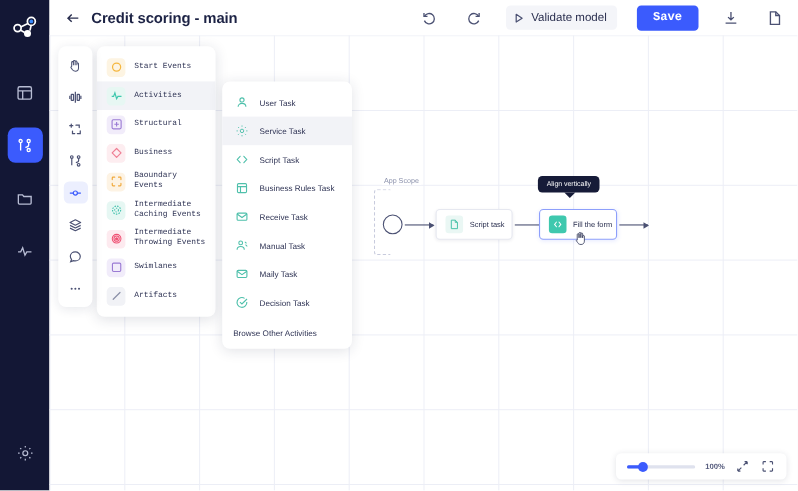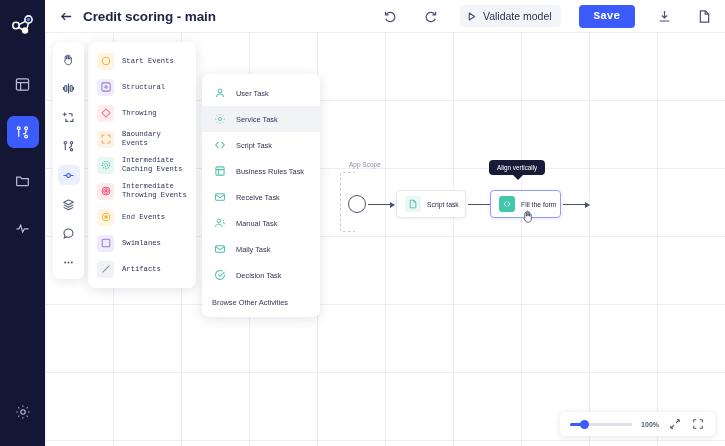--- a/index.html
+++ b/index.html
@@ -418,38 +418,46 @@
 
     <div class="prow">
       <span class="pico" style="background:#fdf4e2">
         <svg width="12" height="12" viewBox="0 0 14 14" fill="none" stroke="#f5b740" stroke-width="1.3">
             <circle cx="7" cy="7" r="4.3"></circle>
           </svg>
       </span>
       <span class="plbl">Start Events</span>
     </div>
 
+    <div class="prow active">
+      <span class="pico" style="background:#e7f7f3">
+        <svg width="12" height="12" viewBox="0 0 14 14" fill="none" stroke="#3fc8ae" stroke-width="1.25">
+            <path d="M1.8 7.8h2L5.2 4l1.8 6.2L8.4 7.8h3.8"></path>
+          </svg>
+      </span>
+      <span class="plbl">Activities</span>
+    </div>
 
     <div class="prow">
       <span class="pico" style="background:#f1ecfa">
         <svg width="12" height="12" viewBox="0 0 14 14" fill="none" stroke="#9b7bd4" stroke-width="1.2">
           <rect x="2.2" y="2.2" width="9.6" height="9.6" rx="1.3"></rect>
             <path d="M7 4.6v4.8M4.6 7h4.8"></path>
         </svg>
       </span>
       <span class="plbl">Structural</span>
     </div>
 
     <div class="prow">
       <span class="pico" style="background:#fdedf0">
         <svg width="12" height="12" viewBox="0 0 14 14" fill="none" stroke="#ef7f94" stroke-width="1.25" stroke-linejoin="round">
             <path d="M7 2.3 11.7 7 7 11.7 2.3 7z"></path>
           </svg>
       </span>
-      <span class="plbl">Throwing</span>
+      <span class="plbl">Business</span>
     </div>
 
     <div class="prow">
       <span class="pico" style="background:#fdf3e4">
         <svg width="12" height="12" viewBox="0 0 14 14" fill="none" stroke="#f0a93c" stroke-width="1.25" stroke-linecap="round">
           <path d="M2.4 5V3.2a.8.8 0 0 1 .8-.8H5M9 2.4h1.8a.8.8 0 0 1 .8.8V5M11.6 9v1.8a.8.8 0 0 1-.8.8H9M5 11.6H3.2a.8.8 0 0 1-.8-.8V9"></path>
         </svg>
       </span>
       <span class="plbl">Baoundary Events</span>
     </div>
@@ -468,29 +476,20 @@
       <span class="pico" style="background:#fdeaef">
         <svg width="12" height="12" viewBox="0 0 14 14" fill="none" stroke="#ef4f72" stroke-width="1.1">
           <circle cx="7" cy="7" r="4.6"></circle>
             <circle cx="7" cy="7" r="2.8"></circle>
             <circle cx="7" cy="7" r="1.1" fill="#ef4f72"></circle>
         </svg>
       </span>
       <span class="plbl">Intermediate Throwing Events</span>
     </div>
 
-    <div class="prow">
-      <span class="pico" style="background:#fdf4e2">
-        <svg width="12" height="12" viewBox="0 0 14 14" fill="none" stroke="#f5b740" stroke-width="1.2">
-          <circle cx="7" cy="7" r="4.4"></circle>
-            <circle cx="7" cy="7" r="1.5" fill="#f5b740"></circle>
-        </svg>
-      </span>
-      <span class="plbl">End Events</span>
-    </div>
 
     <div class="prow">
       <span class="pico" style="background:#f1ecfa">
         <svg width="12" height="12" viewBox="0 0 14 14" fill="#f1ecfa" stroke="#9b7bd4" stroke-width="1.2">
             <rect x="2.6" y="2.6" width="8.8" height="8.8" rx="1.2"></rect>
           </svg>
       </span>
       <span class="plbl">Swimlanes</span>
     </div>
 

